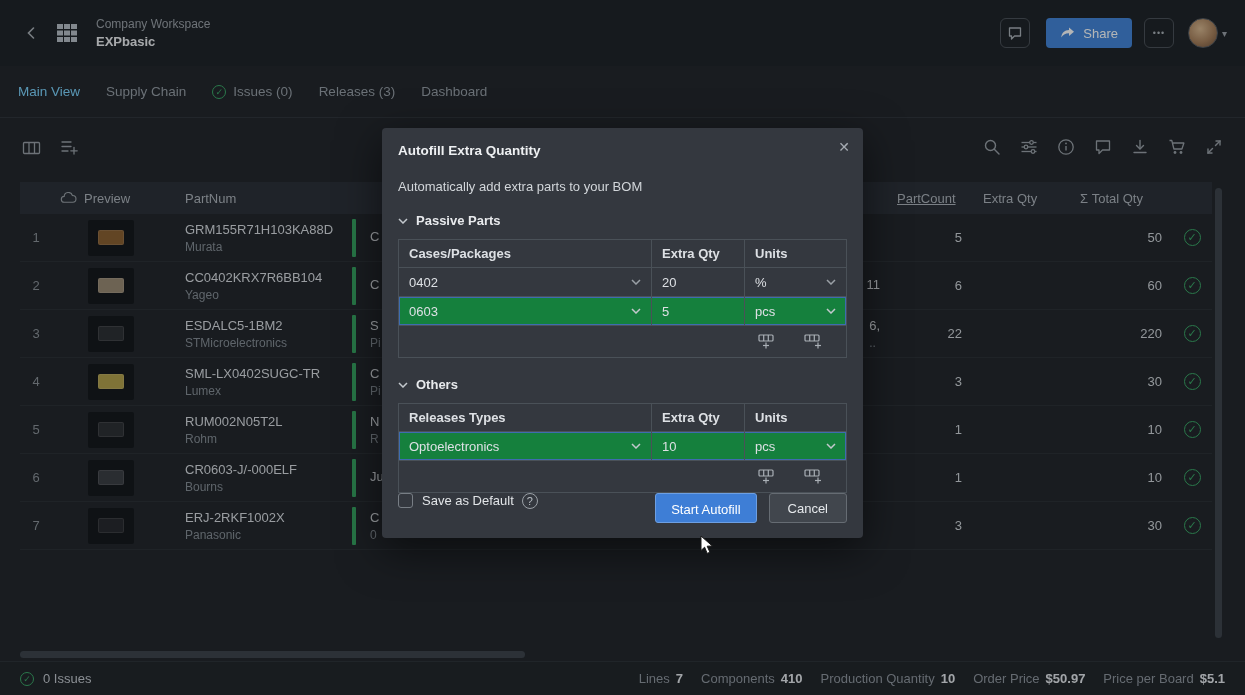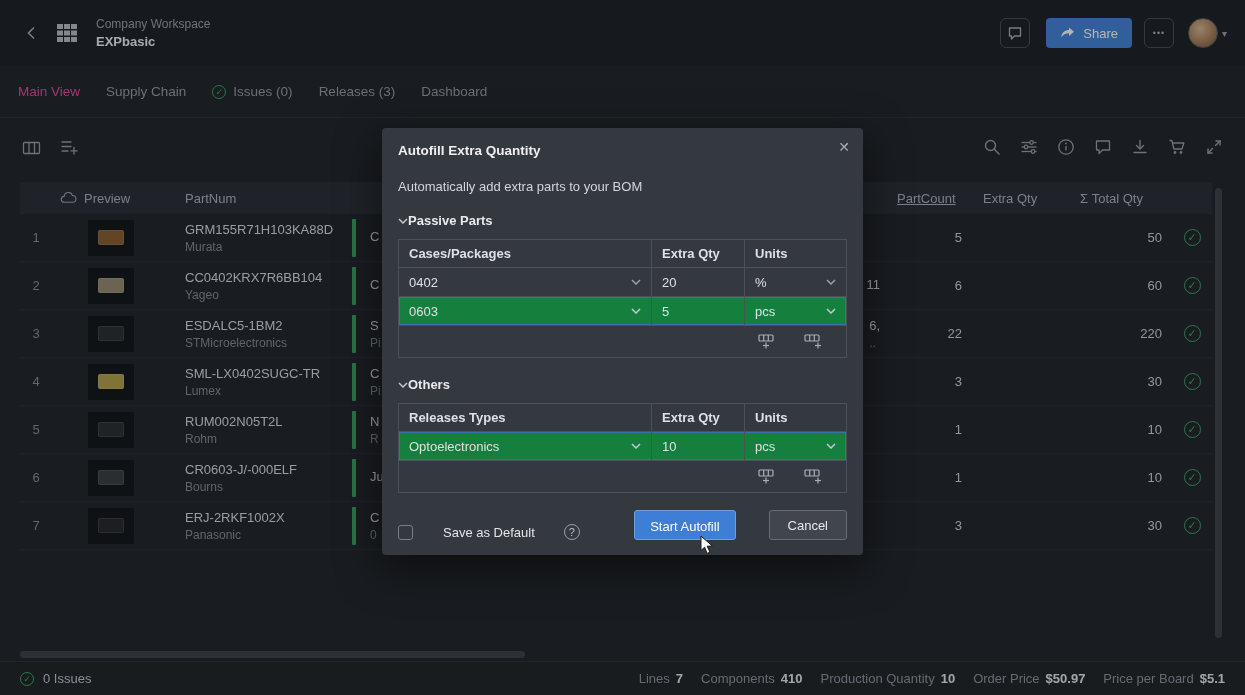--- a/index.html
+++ b/index.html
@@ -31,21 +31,21 @@
   .avatar {
     width:30px; height:30px; border-radius:50%;
     background:radial-gradient(circle at 40% 35%, #d8b78e 0%, #a8805a 55%, #6e4f38 100%);
     border:1px solid #555b61;
   }
   .caret { color:#9aa0a6; font-size:10px; }
 
   
   .tabs { height:52px; display:flex; align-items:center; gap:26px; padding:0 18px; border-bottom:1px solid #2e3338; background:#212529; }
   .tab { color:#969da4; font-size:13.5px; display:flex; align-items:center; gap:7px; cursor:pointer; }
-  .tab.active { color:#ec4899; }
+  .tab.active { color:#7dd3fc; }
 
   .okcirc {
     width:17px; height:17px; border:1.5px solid #3aa865; border-radius:50%;
     color:#3aa865; font-size:11px; display:flex; align-items:center; justify-content:center; flex:0 0 auto;
   }
   .okcirc.sm { width:14px; height:14px; font-size:9px; }
 
   
   .toolbar { height:58px; display:flex; align-items:center; padding:0 20px; }
   .tl { display:flex; gap:16px; }
@@ -96,32 +96,32 @@
   
   .overlay { position:absolute; inset:0; background:rgba(8,10,13,0.30); z-index:10; }
   .modal {
     position:absolute; left:382px; top:128px; width:481px; z-index:20;
     background:#34383f; border-radius:4px; box-shadow:0 12px 44px rgba(0,0,0,.55);
     padding:15px 16px 15px;
   }
   .m-title { font-size:13.5px; font-weight:bold; color:#eef0f2; }
   .m-close { position:absolute; top:11px; right:13px; color:#a6acb3; font-size:14px; }
   .m-sub { margin-top:21px; color:#d2d6da; }
-  .msec-head { margin-top:19px; display:flex; align-items:center; gap:0; font-weight:bold; color:#e8eaed; cursor:pointer; }
+  .msec-head { margin-top:19px; display:flex; align-items:center; gap:8px; font-weight:bold; color:#e8eaed; cursor:pointer; }
   .mtable { margin-top:11px; border:1px solid #4a5158; }
   .mrow { display:grid; grid-template-columns:253px 93px 101px; }
   .mrow + .mrow { border-top:1px solid #4a5158; }
   .mcell { height:28px; display:flex; align-items:center; padding:0 10px; color:#dde0e4; position:relative; }
   .mcell:not(.last) { border-right:1px solid #4a5158; }
   .mhead .mcell { font-weight:bold; height:27px; }
   .mrow.selected { background:#15803d; box-shadow:inset 0 0 0 1px #3e6cb0; }
   .dchev { margin-left:auto; }
   .icell { grid-column:1 / -1; height:31px; display:flex; align-items:center; justify-content:flex-end; gap:28px; padding-right:24px; }
   .icell button { color:#aab0b6; }
-  .m-footer { margin-top:17px; display:flex; align-items:flex-end;gap:21px; }
+  .m-footer { display:flex; align-items:flex-start; }
   .chk { width:15px; height:15px; border:1px solid #787e85; border-radius:3px; background:transparent; flex:0 0 auto; }
   .chk-label { margin-left:9px; color:#e2e5e8; }
   .help {
     width:16px; height:16px; border:1px solid #9aa0a6; border-radius:50%;
     color:#b9bfc5; font-size:11px; display:flex; align-items:center; justify-content:center; margin-left:8px;
   }
   .f-spacer { flex:1; }
   .btn-primary {
     height:30px; padding:8px 15px; background:#3e7ed6; border:1px solid #6d9fe2;
     border-radius:3px; color:#fff; font-size:13px;

